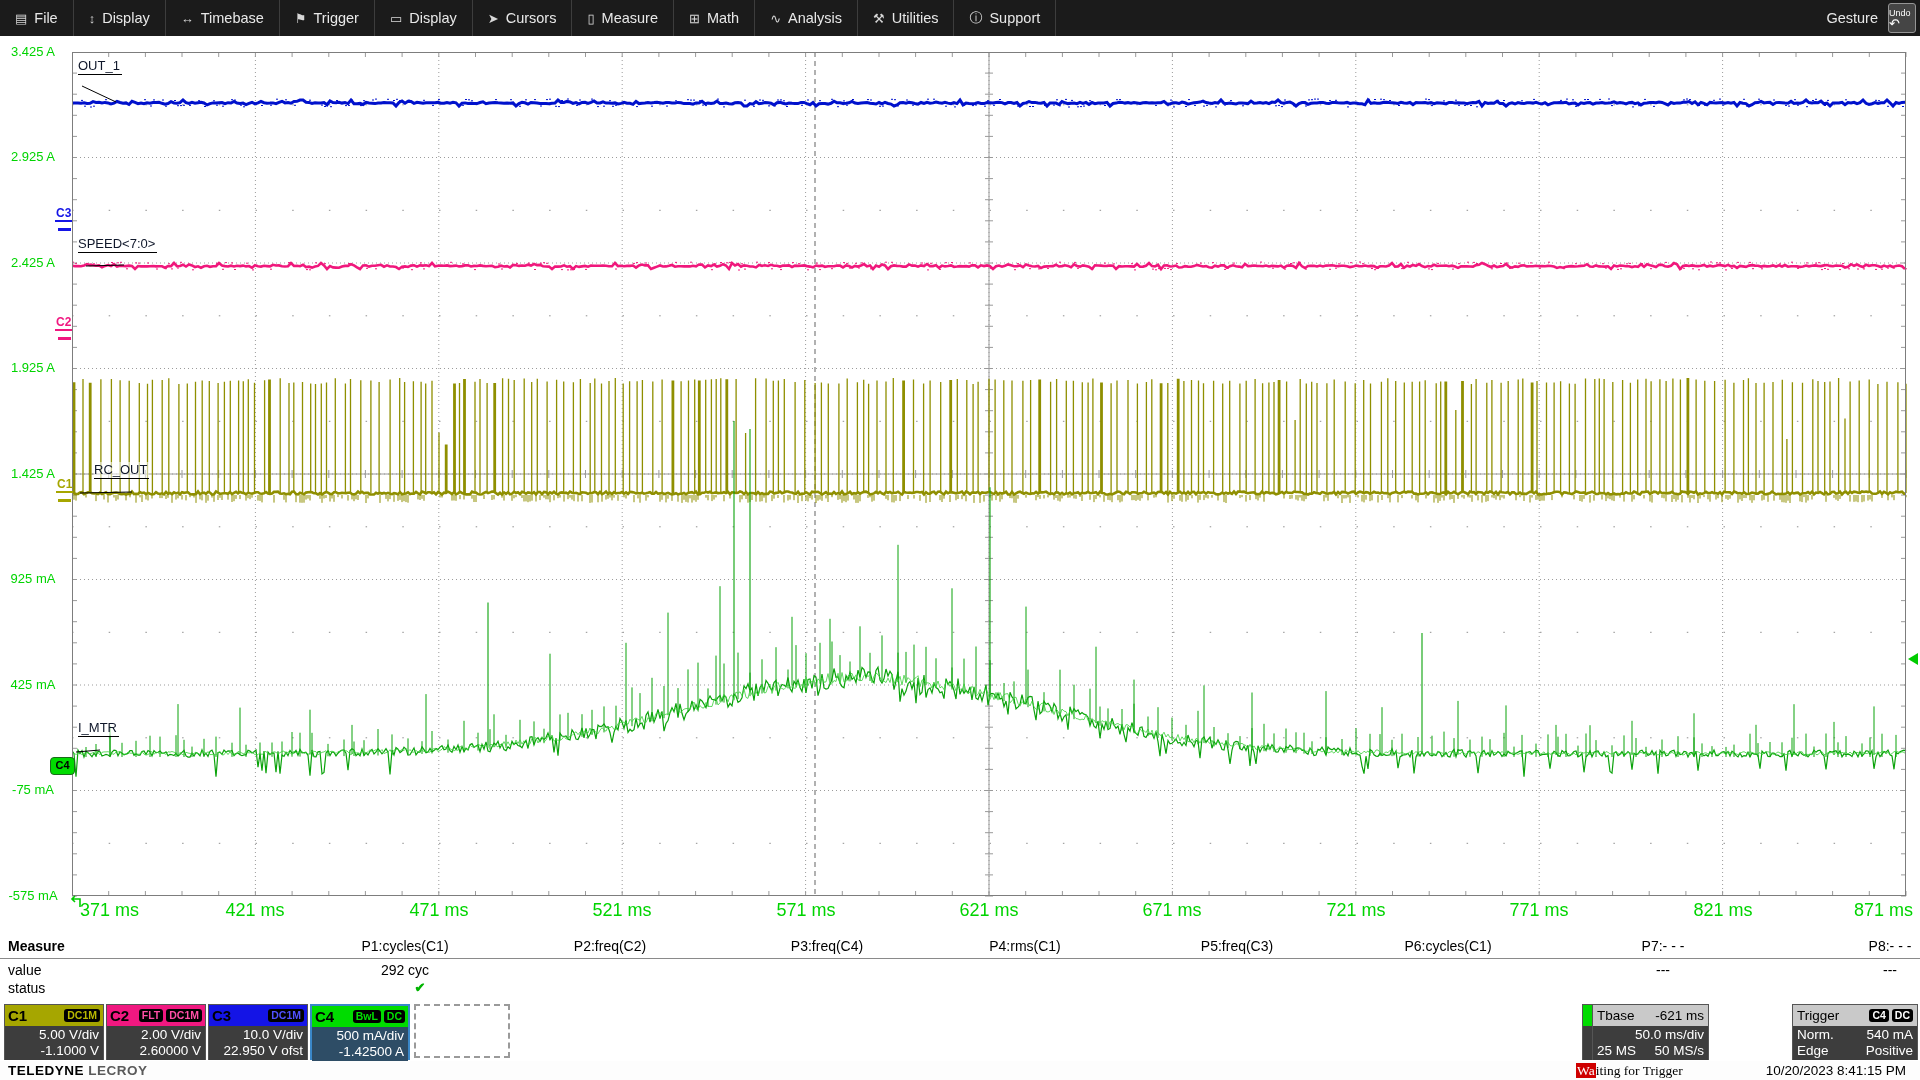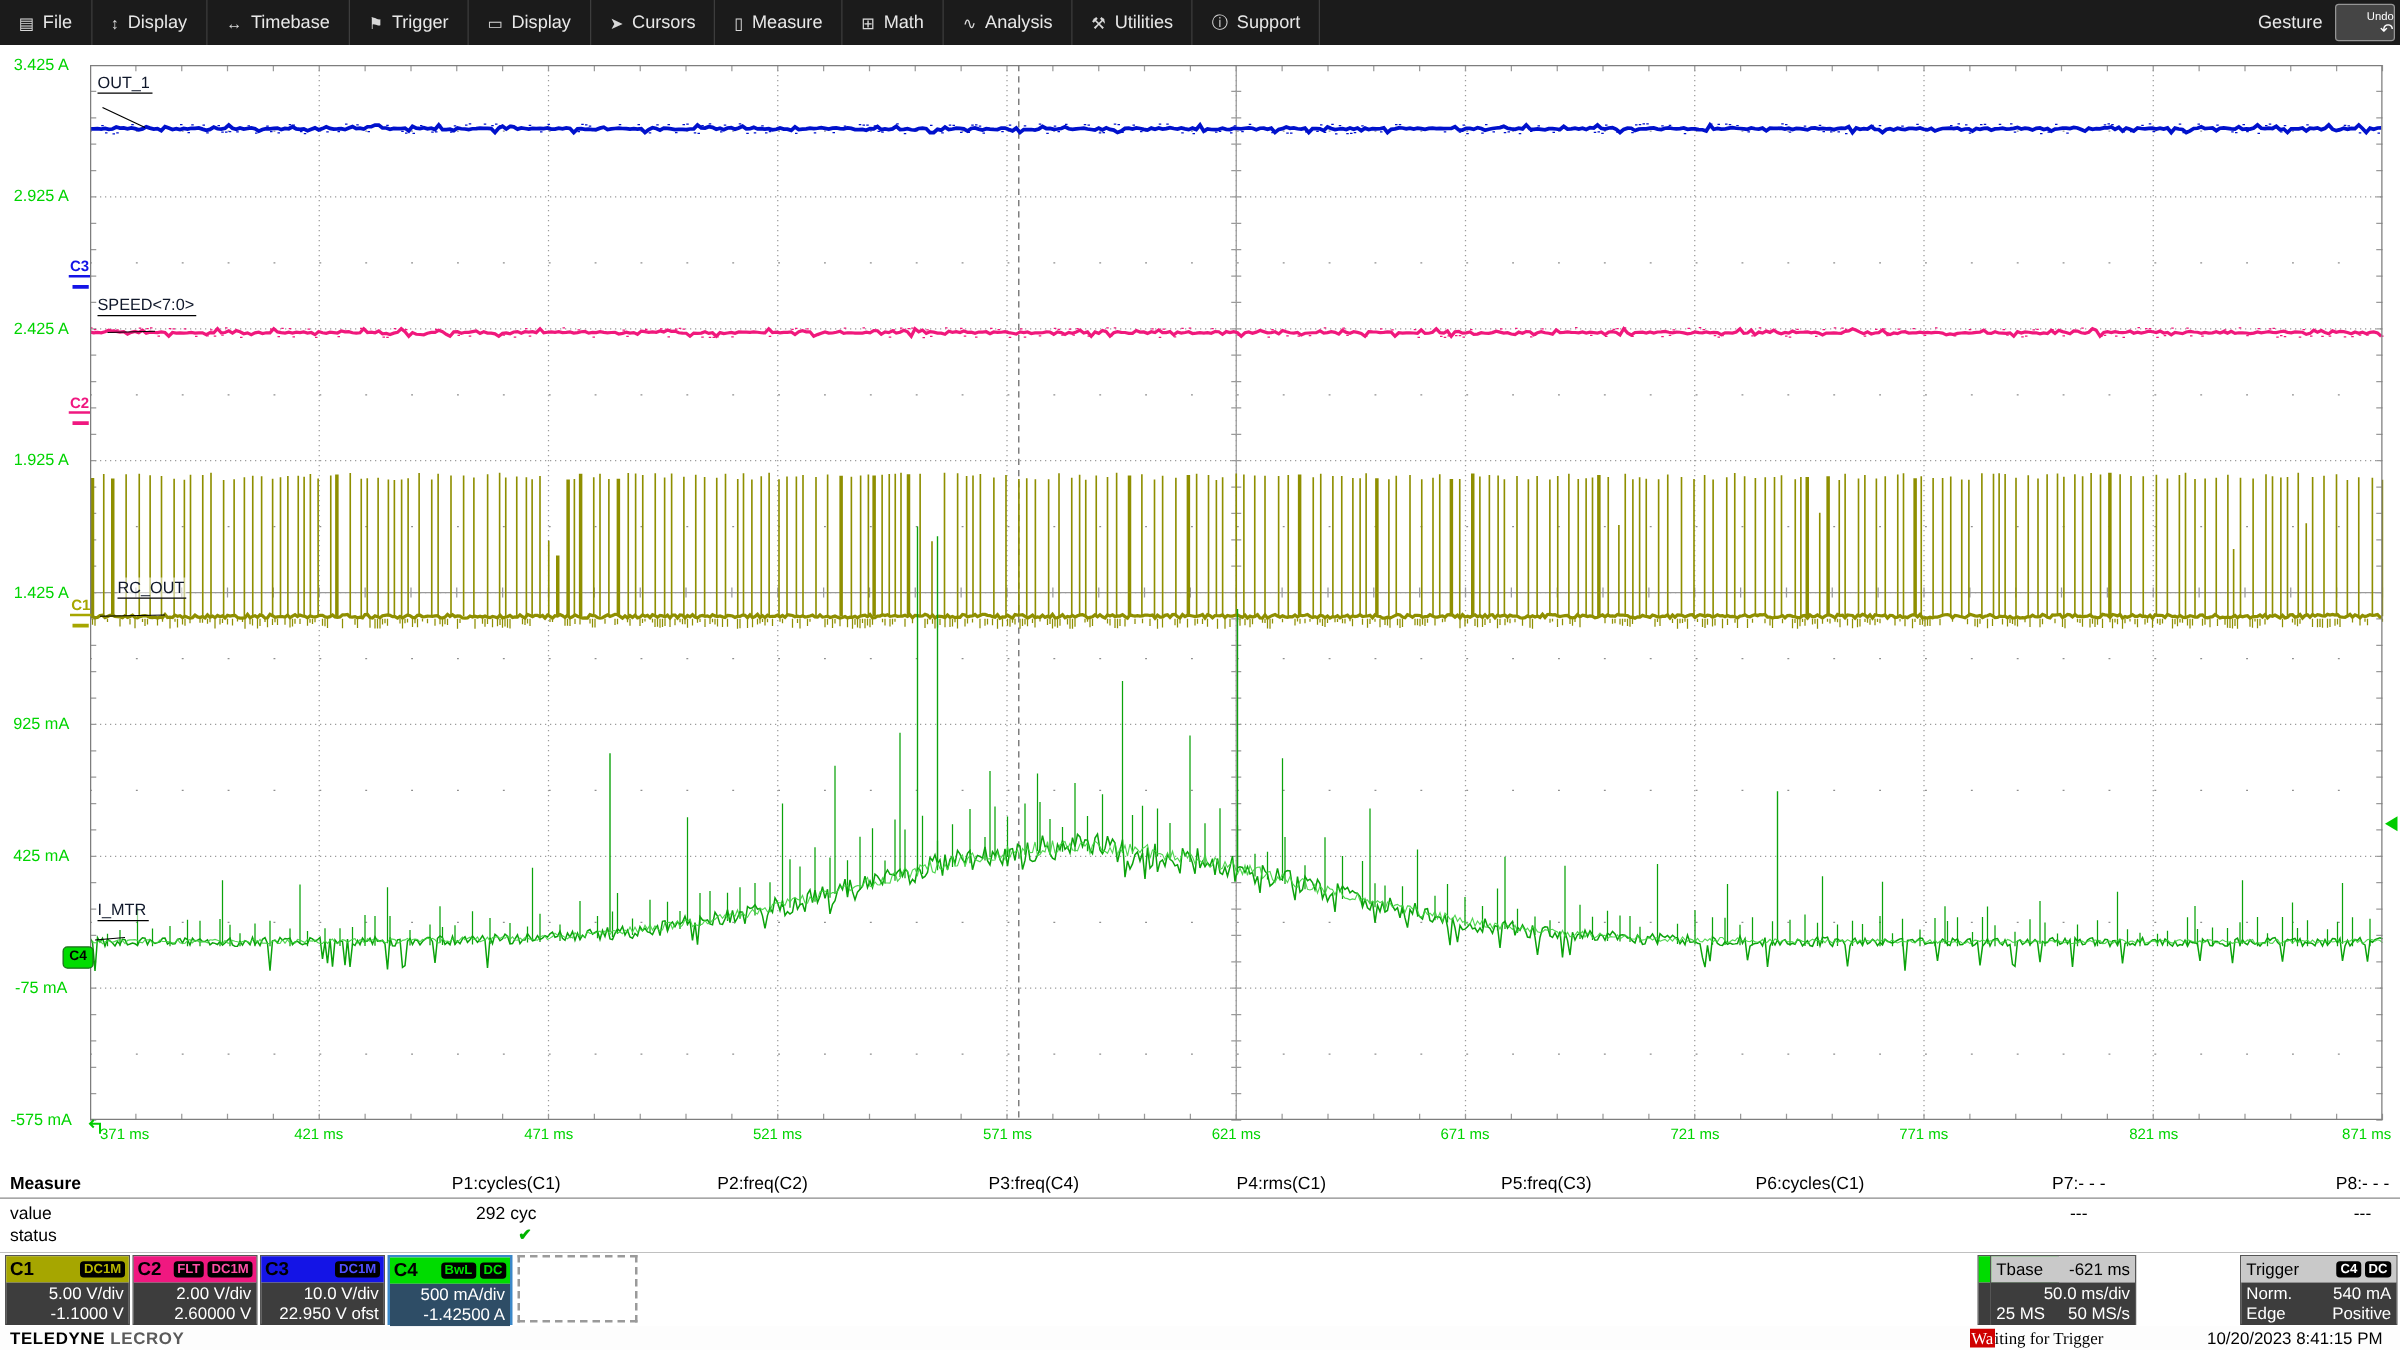--- a/index.html
+++ b/index.html
@@ -3,27 +3,27 @@
 <meta charset="utf-8">
 <style>
   html,body{margin:0;padding:0;background:#000;}
   body{width:1920px;height:1080px;position:relative;font-family:"Liberation Sans",sans-serif;overflow:hidden;}
   
   .menubar{position:absolute;left:0;top:0;width:1920px;height:36px;background:#1b1b1b;display:flex;align-items:stretch;color:#e8e8e8;font-size:14.5px;}
   .mitem{display:flex;align-items:center;gap:7px;padding:0 15px;border-right:1px solid #3d3d3d;cursor:default;}
   .mitem:first-child{border-left:none;}
   .micon{color:#d8d8d8;font-size:13px;}
   .gesture{margin-left:auto;display:flex;align-items:center;padding-right:10px;color:#e8e8e8;}
-  .undo-btn{width:48px;height:30px;margin:3px 4px 0 0;background:#454545;border:1px solid #959595;border-radius:3px;color:#fff;font-size:9px;line-height:10px;text-align:right;padding:2px 0 0 0;font-family:"Liberation Sans",sans-serif;}
+  .undo-btn{width:28px;height:30px;margin:3px 4px 0 0;background:#454545;border:1px solid #959595;border-radius:3px;color:#fff;font-size:9px;line-height:10px;text-align:left;padding:2px 0 0 0;font-family:"Liberation Sans",sans-serif;}
   .undo-btn .uarrow{display:block;font-size:13px;line-height:12px;}
   
   .screen{position:absolute;left:0;top:36px;width:1920px;height:896px;background:#ffffff;}
   #wave{position:absolute;left:72px;top:16px;width:1835px;height:845px;}
   .ylab{position:absolute;left:0;width:66px;text-align:center;color:#00d400;font-size:13px;}
-  .xlab{position:absolute;color:#00d400;font-size:12px;white-space:nowrap;}
+  .xlab{position:absolute;color:#00d400;font-size:18px;white-space:nowrap;}
   .tracelab{position:absolute;color:#0f172a;font-size:13px;border-bottom:1px solid #000;padding:0 2px 1px 0;background:rgba(255,255,255,.55);white-space:nowrap;}
   .chmark{position:absolute;font-size:12px;font-weight:bold;border-bottom:2px solid;line-height:13px;padding:0 1px;}
   .chdash{position:absolute;width:13px;height:3px;}
   .c4mark{position:absolute;width:23px;height:16px;background:#00dc00;border:1px solid #1a6b1a;border-radius:4px;color:#000;font-size:11px;font-weight:bold;text-align:center;line-height:15px;}
   .triglevel{position:absolute;width:0;height:0;border-top:6px solid transparent;border-bottom:6px solid transparent;border-right:10px solid #00cc00;}
   
   .measure{position:absolute;left:0;top:932px;width:1920px;height:70px;background:#fff;color:#000;font-size:14px;}
   .m-title{position:absolute;left:8px;top:6px;font-weight:bold;}
   .m-rowlab{position:absolute;left:8px;}
   .m-sep{position:absolute;left:0;top:26px;width:1920px;height:1px;background:#8a8a8a;}

